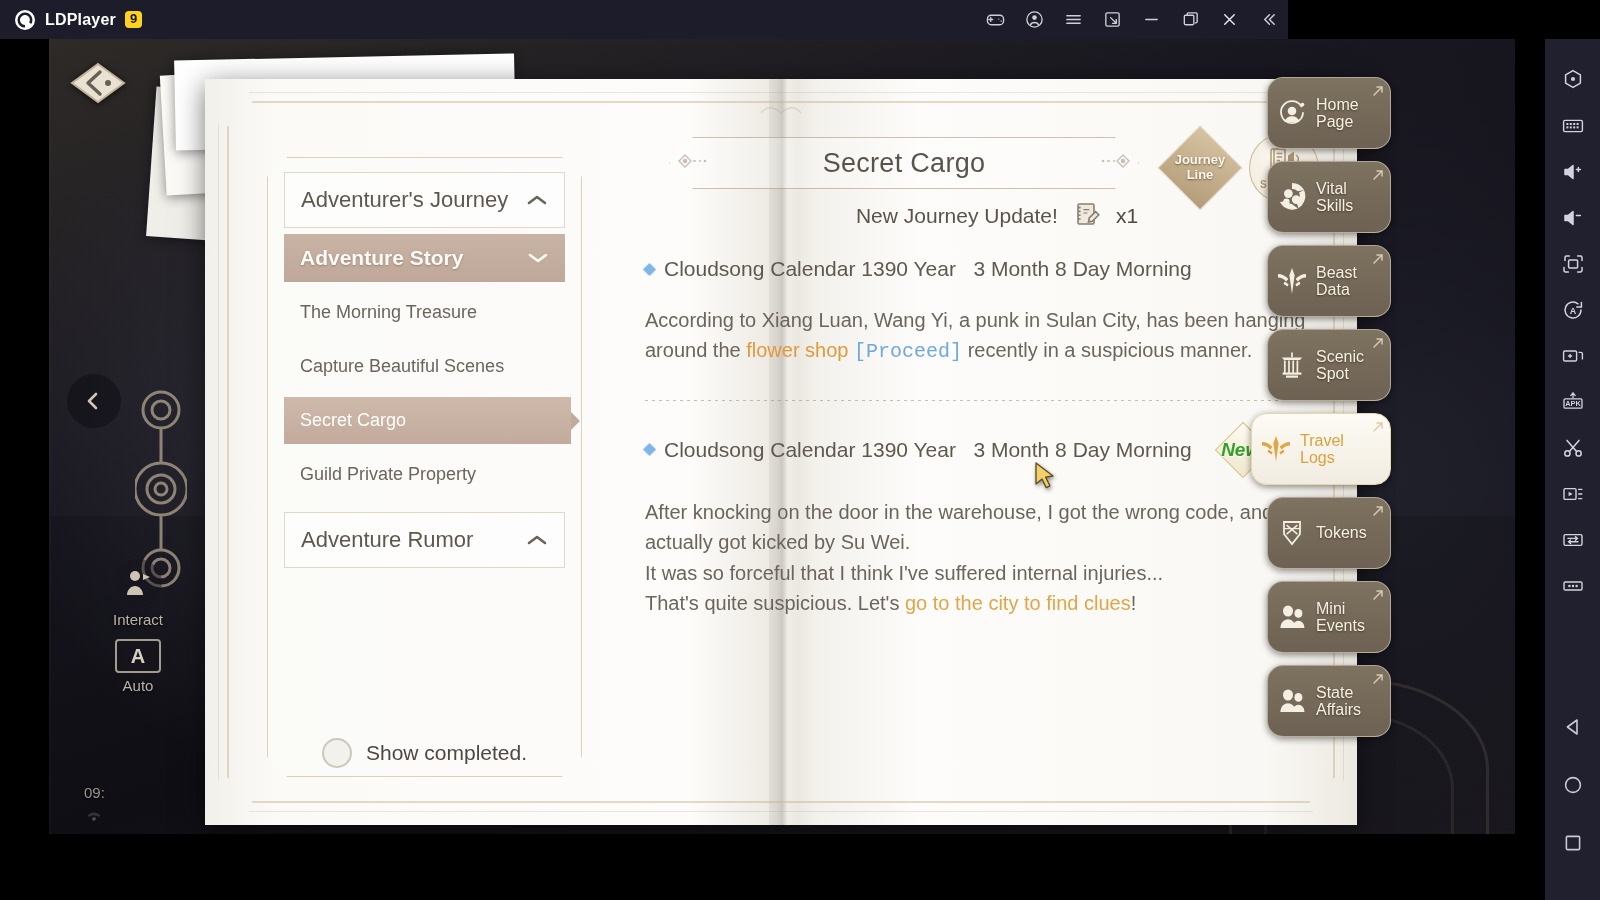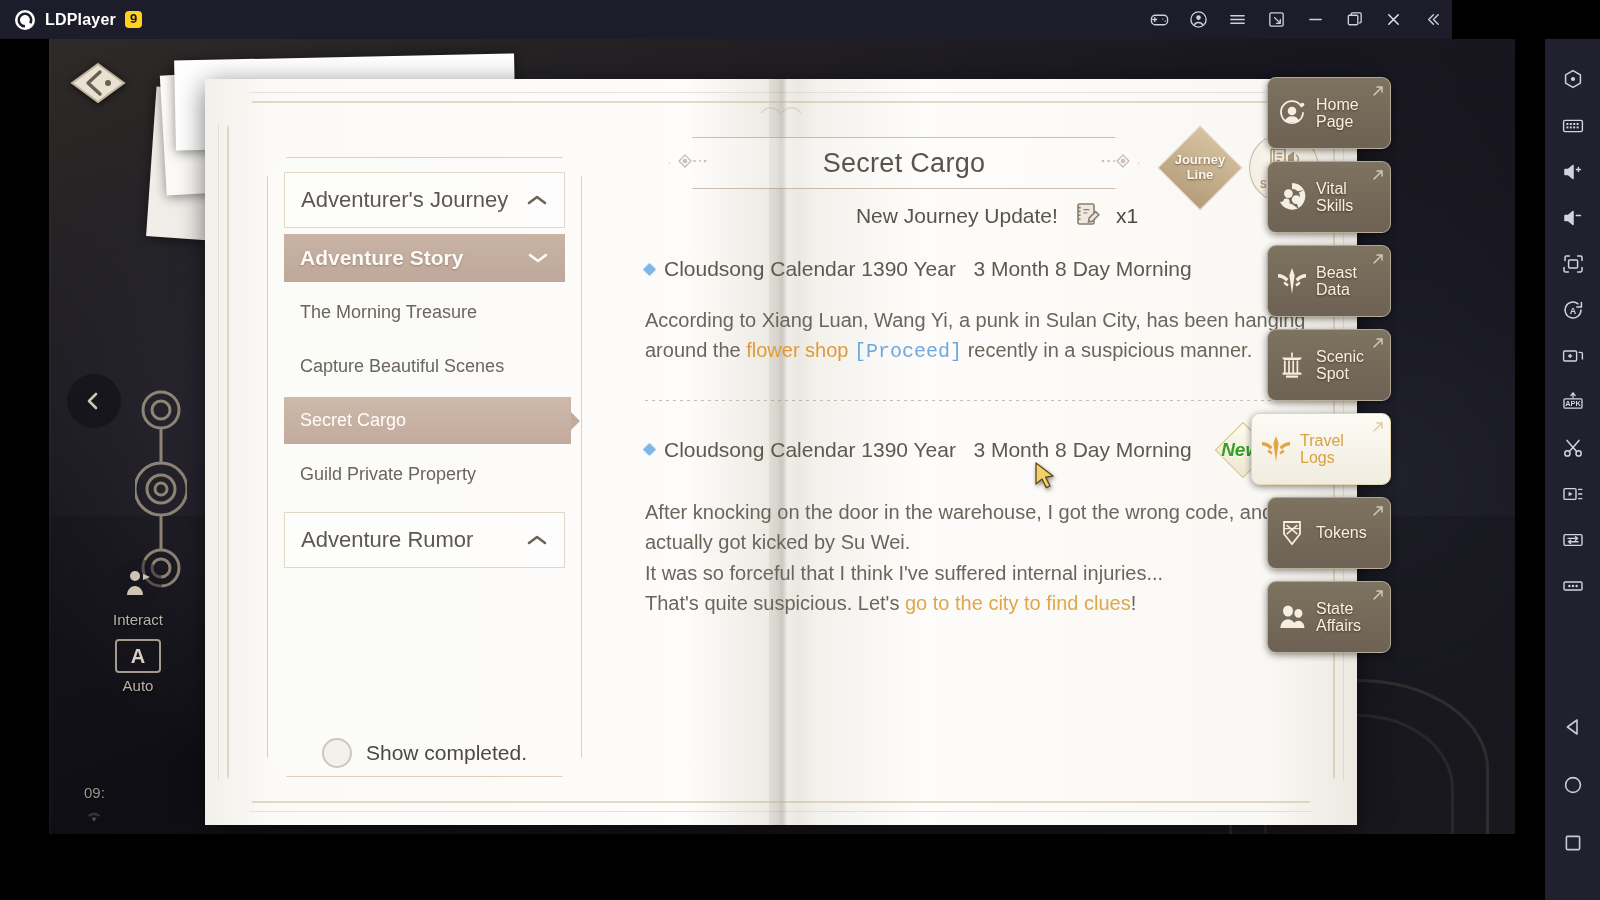--- a/index.html
+++ b/index.html
@@ -7,21 +7,21 @@
     width: 1600px; height: 900px;
     background: #000;
     font-family: "Liberation Sans", sans-serif;
     overflow: hidden;
   }
 
   
   #app { position: relative; width: 1600px; height: 900px; background: #000; }
 
   .titlebar {
-    position: absolute; left: 0; top: 0; width: 1452px; height: 39px;
+    position: absolute; left: 0; top: 0; width: 1288px; height: 39px;
     background: #1c1c2b;
     display: flex; align-items: center;
     z-index: 60;
   }
   .brand { display: flex; align-items: center; gap: 9px; padding-left: 14px; }
   .brand-logo {
     width: 22px; height: 22px; border-radius: 50%;
     background: #1c1c2b; position: relative;
     display: flex; align-items: center; justify-content: center;
   }
@@ -308,21 +308,21 @@
     margin:32px 0 0 0; height:1px; width:678px;
     background: repeating-linear-gradient(90deg, rgba(150,140,125,.55) 0 3px, transparent 3px 7px);
   }
 
   
   .gmenu { position:absolute; left:1218px; top:38px; width:150px; z-index:20; }
   .gm-btn {
     position:relative; width:124px; height:72px; margin-bottom:12px;
     background: linear-gradient(180deg,#7e7260,#6d6253);
     border:1.6px solid rgba(232,222,200,.55);
-    border-radius:9px;
+    border-radius:16px;
     display:flex; align-items:center; gap:6px; padding:0 8px 0 6px;
     cursor:pointer;
     box-shadow: 0 2px 7px rgba(0,0,0,.45);
   }
   .gm-btn .gm-label {
     color:#f6f1e4; font-size:16px; line-height:1.08; font-weight:500;
     text-shadow:0 1px 2px rgba(50,40,25,.7);
   }
   .gm-btn .gm-ico { flex:none; width:36px; height:36px; display:flex; align-items:center; justify-content:center; }
   .gm-corner {
@@ -748,20 +748,38 @@
         <span class="gm-label">
           <span>Tokens</span>
         </span>
         <span class="gm-corner">
           <svg width="12" height="12" viewBox="0 0 12 12" fill="none" stroke="#e9e0c9" stroke-width="1.5" stroke-linecap="round">
               <path d="M2 10L10 2M10 7V2H5"></path>
             </svg>
         </span>
       </div>
 
+      <div class="gm-btn">
+        <span class="gm-ico">
+          <svg width="34" height="34" viewBox="0 0 34 34" fill="#f4efe2">
+            <ellipse cx="13" cy="11" rx="5" ry="5.6"></ellipse>
+            <path d="M5.4 28c0-5 3.4-8.8 7.6-8.8S20.6 23 20.6 28z"></path>
+            <ellipse cx="23.4" cy="13.4" rx="4" ry="4.4"></ellipse>
+            <path d="M17.4 28c0-4.2 2.7-7.2 6-7.2s6 3 6 7.2z"></path>
+          </svg>
+        </span>
+        <span class="gm-label">
+          <span>Mini</span><br><span>Events</span>
+        </span>
+        <span class="gm-corner">
+          <svg width="12" height="12" viewBox="0 0 12 12" fill="none" stroke="#e9e0c9" stroke-width="1.5" stroke-linecap="round">
+              <path d="M2 10L10 2M10 7V2H5"></path>
+            </svg>
+        </span>
+      </div>
 
       <div class="gm-btn">
         <span class="gm-ico">
           <svg width="34" height="34" viewBox="0 0 34 34" fill="#f4efe2">
             <ellipse cx="13" cy="11" rx="5" ry="5.6"></ellipse>
             <path d="M5.4 28c0-5 3.4-8.8 7.6-8.8S20.6 23 20.6 28z"></path>
             <ellipse cx="23.4" cy="13.4" rx="4" ry="4.4"></ellipse>
             <path d="M17.4 28c0-4.2 2.7-7.2 6-7.2s6 3 6 7.2z"></path>
           </svg>
         </span>

